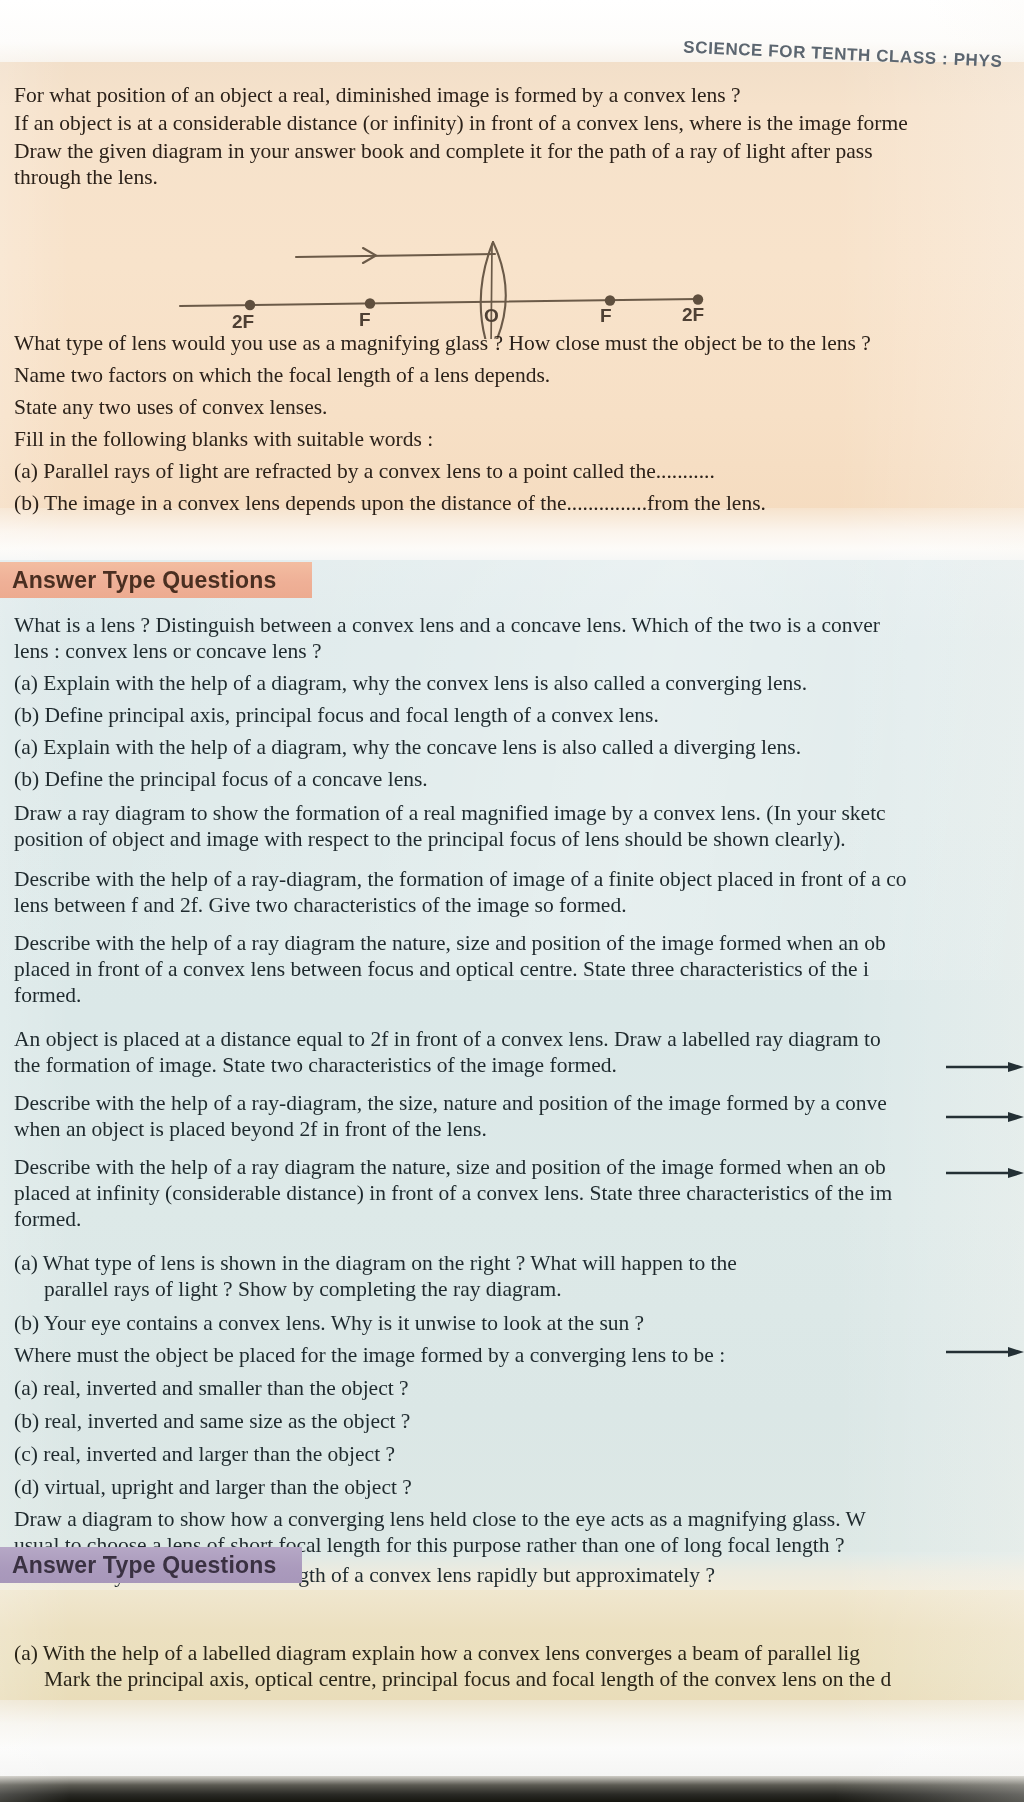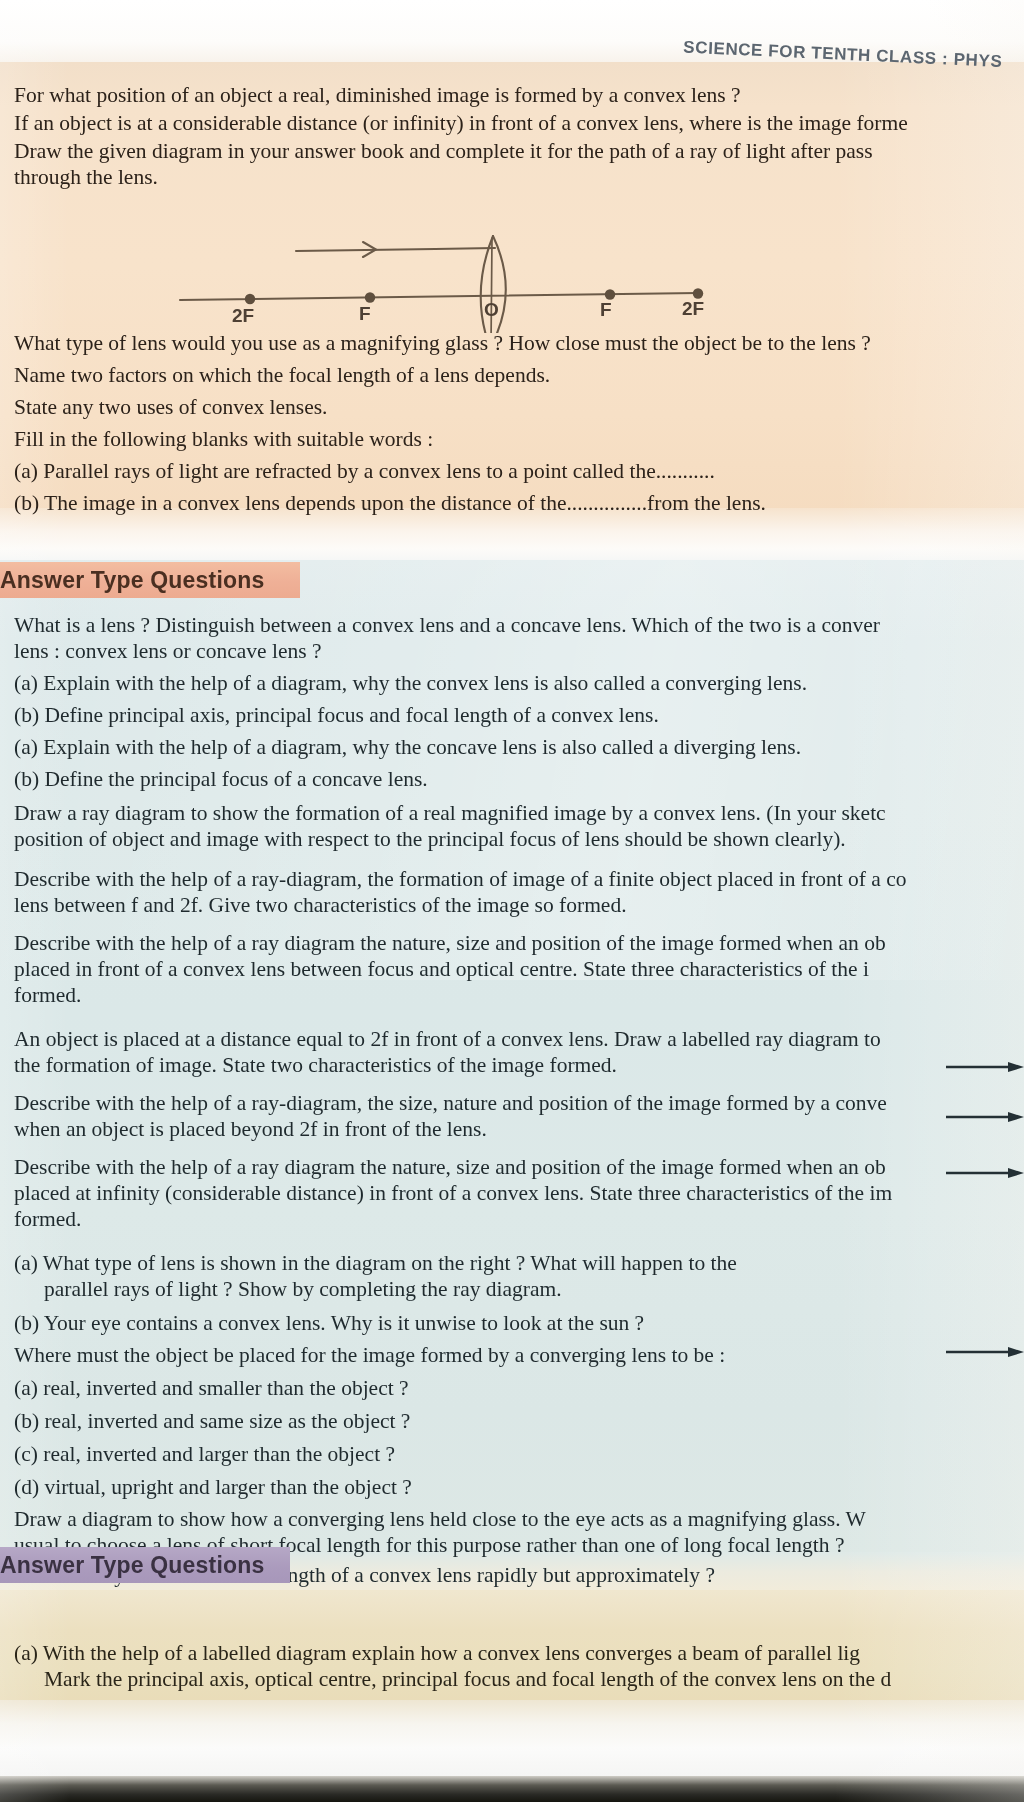--- a/index.html
+++ b/index.html
@@ -111,20 +111,21 @@
   .line { display: block; white-space: nowrap; }
   .indent { padding-left: 30px; }
 
   
   .section-header {
     position: absolute;
     left: 0;
     height: 36px;
     display: flex;
     align-items: center;
+    padding-left: 12px;
     font-family: "Liberation Sans", sans-serif;
     font-weight: bold;
     font-size: 23px;
     letter-spacing: 0.2px;
     color: #4a2f21;
     white-space: nowrap;
   }
   #section-header-short {
     top: 562px;
     width: 300px;
@@ -134,21 +135,21 @@
     top: 1547px;
     width: 290px;
     background: linear-gradient(180deg,#b6a8c6 0%,#ab9bbd 55%,#a797ba 100%);
     color: #3a3142;
   }
 
   
   #ray-diagram {
     position: absolute;
     left: 170px;
-    top: 198px;
+    top: 204px;
     width: 540px;
     height: 135px;
   }
   #ray-diagram svg { display: block; }
 
   
   .margin-arrow { position: absolute; }
   #margin-arrow-1 { left: 946px; top: 1060px; }
   #margin-arrow-2 { left: 946px; top: 1110px; }
   #margin-arrow-3 { left: 946px; top: 1166px; }

